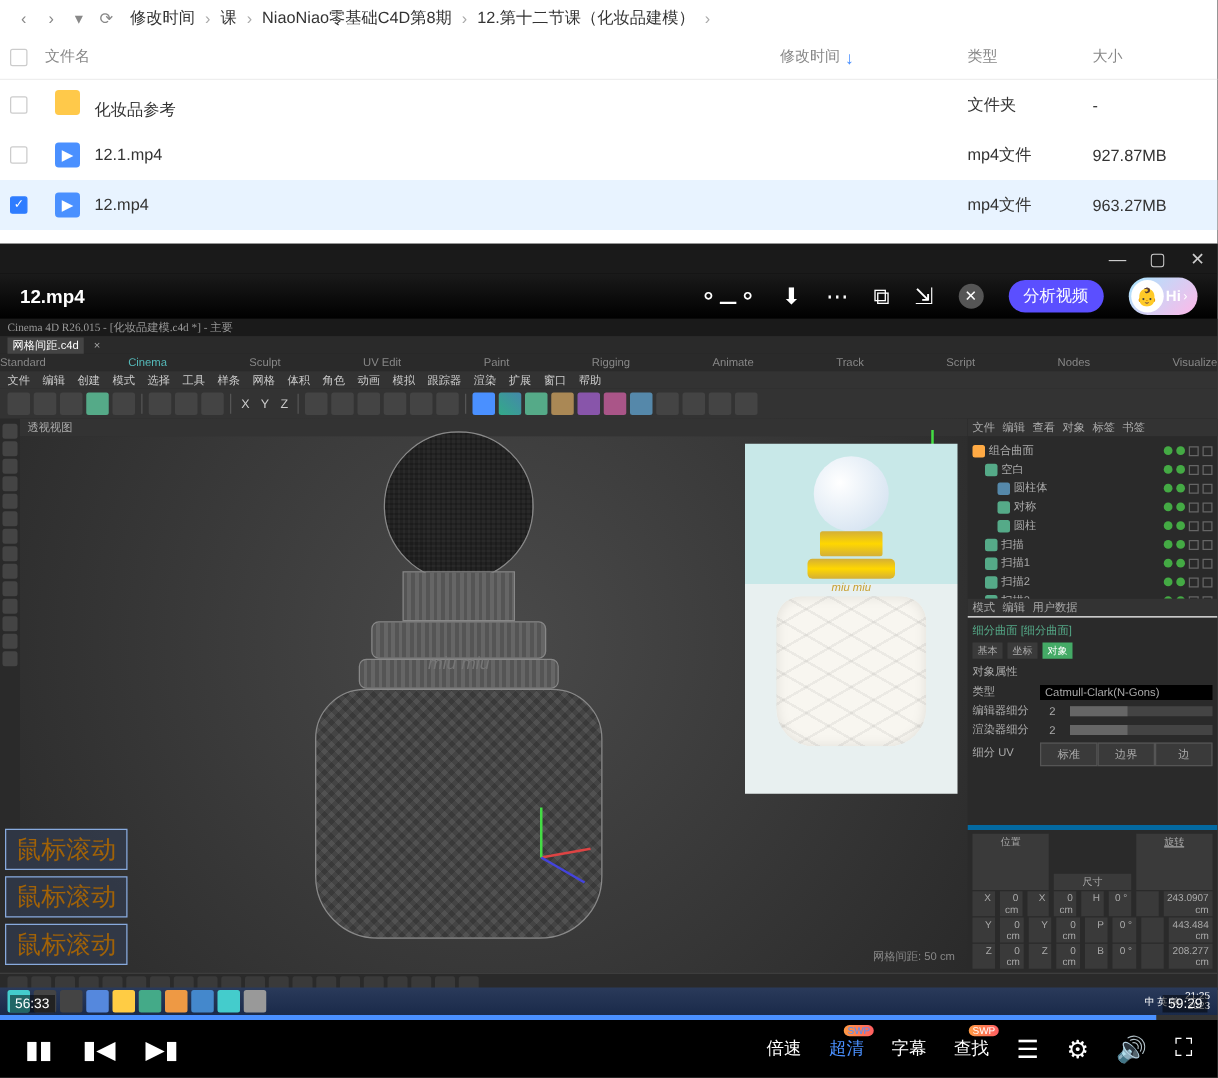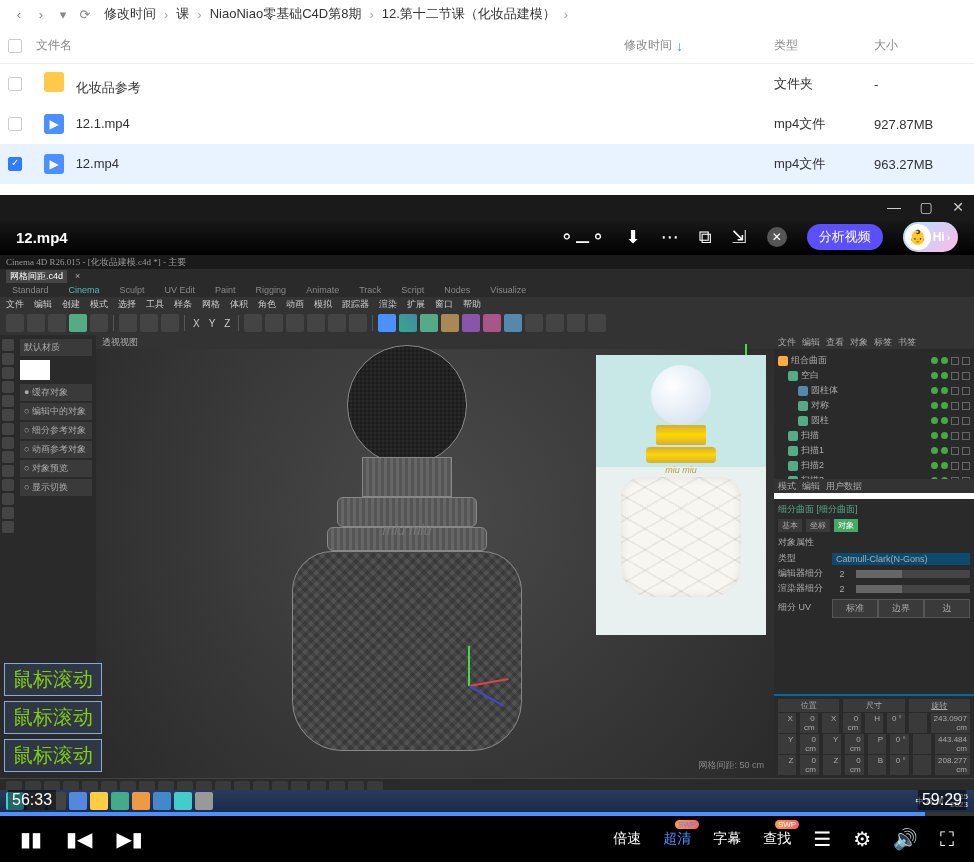--- a/index.html
+++ b/index.html
@@ -45,21 +45,21 @@
 .hi-text { color: #fff; font-size: 12px; font-weight: bold; }
 .close-x { width: 20px; height: 20px; border-radius: 50%; background: #555; color: #fff; display: flex; align-items: center; justify-content: center; font-size: 12px; cursor: pointer; }
 
 
 .c4d-area { position: absolute; top: 60px; left: 0; right: 0; bottom: 70px; background: #2b2b2b; overflow: hidden; }
 .c4d-titlebar { height: 14px; background: #1a1a1a; color: #999; font-size: 9px; padding: 0 6px; display: flex; align-items: center; font-family: Liberation Serif, serif; }
 .c4d-menubar { height: 14px; background: #333; display: flex; gap: 10px; padding: 0 6px; font-size: 9px; color: #ccc; align-items: center; }
 .c4d-tabbar { height: 14px; background: #2a2a2a; display: flex; align-items: center; font-size: 9px; color: #aaa; padding: 0 6px; gap: 8px; }
 .c4d-tab { padding: 0 4px; }
 .c4d-tab.active { background: #444; color: #fff; }
-.c4d-modebar { height: 14px; background: #2a2a2a; display: flex; justify-content: flex-start; gap: 20px; font-size: 9px; color: #888; align-items: center; padding-left: 12px; }
+.c4d-modebar { height: 14px; background: #2a2a2a; display: flex; justify-content: space-between; gap: 20px; font-size: 9px; color: #888; align-items: center; }
 .c4d-modebar span.active { color: #5bb; }
 .c4d-toolbar { height: 24px; background: #333; display: flex; align-items: center; padding: 0 6px; gap: 3px; }
 .tool-icon { width: 18px; height: 18px; background: #444; border-radius: 2px; cursor: pointer; }
 .tool-divider { width: 1px; height: 16px; background: #555; margin: 0 2px; }
 .axis-label { color: #ccc; font-size: 10px; margin: 0 3px; }
 .tool-colored { background: linear-gradient(45deg, #3a8, #48a); }
 
 .c4d-main { display: flex; height: calc(100% - 94px); }
 .c4d-left-tools { width: 16px; background: #2a2a2a; display: flex; flex-direction: column; gap: 2px; padding: 4px 0; }
 .c4d-left-tools .lt { width: 12px; height: 12px; background: #444; margin: 0 auto; border-radius: 2px; }
@@ -101,61 +101,61 @@
 
 .c4d-right { width: 200px; background: #2a2a2a; font-size: 9px; color: #aaa; display: flex; flex-direction: column; }
 .rp-header { height: 14px; background: #333; display: flex; gap: 6px; padding: 0 4px; align-items: center; }
 .rp-tree { padding: 4px; flex: 0 0 130px; overflow: hidden; }
 .tree-row { display: flex; align-items: center; gap: 3px; padding: 1px 0; }
 .tree-icon { width: 10px; height: 10px; background: #5a8; border-radius: 2px; }
 .tree-dots { margin-left: auto; display: flex; gap: 3px; }
 .dot { width: 7px; height: 7px; border-radius: 50%; }
 .dot-g { background: #4a4; }
 .tree-sq { width: 8px; height: 8px; border: 1px solid #666; }
-.rp-attrs { border-top: 6px solid #ffffff; padding: 4px; flex: 1; }
+.rp-attrs { border-top: 1px solid #ffffff; padding: 4px; flex: 1; }
 .attr-tabs { display: flex; gap: 4px; margin-bottom: 4px; font-size: 8px; }
 .attr-tab { padding: 1px 4px; background: #3a3a3a; }
 .attr-tab.active { background: #4a6; color: #fff; }
 .attr-row { display: flex; align-items: center; gap: 4px; margin: 2px 0; }
 .attr-label { width: 50px; }
 .attr-slider { flex: 1; height: 8px; background: #444; position: relative; }
 .attr-slider::after { content: ""; position: absolute; left: 0; top: 0; bottom: 0; width: 40%; background: #666; }
 .attr-val { width: 20px; text-align: center; }
-.attr-select { background: #0c4a6e; padding: 1px 4px; flex: 1; }
+.attr-select { background: #000000; padding: 1px 4px; flex: 1; }
 .attr-btns { display: flex; gap: 0; margin-top: 2px; }
 .attr-btn { flex: 1; background: #3a3a3a; text-align: center; padding: 2px; border: 1px solid #555; }
-.rp-coords { border-top: 2px solid #0369a1; padding: 2px 4px; font-size: 8px; }
+.rp-coords { border-top: 4px solid #0369a1; padding: 2px 4px; font-size: 8px; }
 .coord-row { display: flex; gap: 4px; margin: 1px 0; }
 .coord-cell { flex: 1; background: #3a3a3a; padding: 1px 3px; text-align: right; }
 
 
 .c4d-bottom { height: 20px; background: #2a2a2a; display: flex; align-items: center; padding: 0 6px; gap: 3px; border-top: 1px solid #444; }
 .c4d-bottom .bt { width: 16px; height: 16px; background: #3a3a3a; border-radius: 2px; }
 
 
-.scroll-overlay { position: absolute; left: 4px; background: rgba(50,60,80,0.7); border: 1px solid #88aadd; color: #84cc16; font-size: 20px; padding: 2px 8px; }
+.scroll-overlay { position: absolute; left: 4px; background: rgba(50,60,80,0.7); border: 1px solid #88aadd; color: #a16207; font-size: 20px; padding: 2px 8px; }
 
 
 .taskbar { position: absolute; bottom: 50px; left: 0; right: 0; height: 22px; background: linear-gradient(#2a3a5a, #1a2a4a); display: flex; align-items: center; padding: 0 6px; }
 .taskbar-left { display: flex; gap: 3px; align-items: center; }
 .tb-icon { width: 18px; height: 18px; border-radius: 2px; }
 .taskbar-right { margin-left: auto; color: #fff; font-size: 8px; text-align: right; display: flex; gap: 4px; align-items: center; }
 
 
 .video-progress { position: absolute; bottom: 46px; left: 0; right: 0; height: 4px; background: #333; }
 .video-progress-fill { height: 100%; width: 95%; background: #4a90ff; }
 .video-controls { position: absolute; bottom: 0; left: 0; right: 0; height: 46px; background: #000; display: flex; align-items: center; padding: 0 20px; }
 .play-controls { display: flex; gap: 24px; align-items: center; }
 .ctrl-icon { color: #fff; font-size: 20px; cursor: pointer; }
 .right-controls { margin-left: auto; display: flex; gap: 22px; align-items: center; font-size: 14px; color: #fff; }
 .ctrl-text { cursor: pointer; position: relative; }
 .swp-badge { position: absolute; top: -10px; right: -8px; background: linear-gradient(90deg,#ff9a44,#ff5e62); font-size: 8px; padding: 0 3px; border-radius: 6px; }
 .quality-active { color: #4a90ff; }
 
-.time-display { position: absolute; bottom: 52px; color: #fff; font-size: 16px; }
+.time-display { position: absolute; bottom: 52px; color: #fff; font-size: 11px; }
 .time-left { left: 8px; background: rgba(0,0,0,0.5); padding: 1px 4px; }
 .time-right { right: 8px; background: rgba(0,0,0,0.5); padding: 1px 4px; text-align: center; }
 </style>
 </head>
 <body>
 
 <div class="nav-bar">
   <div class="nav-btn">‹</div>
   <div class="nav-btn">›</div>
   <div class="nav-btn">▾</div>
@@ -333,32 +333,20 @@
         <div class="lt"></div>
         <div class="lt"></div>
         <div class="lt"></div>
         <div class="lt"></div>
         <div class="lt"></div>
         <div class="lt"></div>
         <div class="lt"></div>
         <div class="lt"></div>
       </div>
 
-      <div class="c4d-left-panel">
-        <div class="panel-box">默认材质</div>
-        <div class="panel-swatch"></div>
-        <div id="left-items">
-            <div class="panel-box">● 缓存对象</div>
-            <div class="panel-box">○ 编辑中的对象</div>
-            <div class="panel-box">○ 细分参考对象</div>
-            <div class="panel-box">○ 动画参考对象</div>
-            <div class="panel-box">○ 对象预览</div>
-            <div class="panel-box">○ 显示切换</div>
-          </div>
-      </div>
 
       <div class="c4d-viewport">
         <div class="viewport-header">透视视图</div>
         <div class="nav-axis">
           <div class="na" style="background:#d44;transform:rotate(-20deg)"></div>
           <div class="na" style="background:#4d4;transform:rotate(-90deg)"></div>
           <div class="na" style="background:#44d;transform:rotate(40deg)"></div>
         </div>
         <div class="bottle-3d">
           <div class="bottle-cap"></div>
@@ -519,21 +507,21 @@
                   <div class="attr-btn">标准</div>
                   <div class="attr-btn">边界</div>
                   <div class="attr-btn">边</div>
                 </div>
               </div>
             </div>
         </div>
         <div class="rp-coords">
           <div class="coord-row" id="coord-tabs">
               <div class="coord-cell" style="text-align: center;">位置</div>
-              <div class="coord-cell" style="text-align: center;">尺寸</div>
+              <div class="coord-cell" style="text-align: center; margin-top: 32px;">尺寸</div>
               <div class="coord-cell" style="text-align: center; text-decoration: underline;">旋转</div>
             </div>
           <div id="coord-rows">
               <div class="coord-row">
                 <div class="coord-cell">X</div>
                 <div class="coord-cell">0 cm</div>
                 <div class="coord-cell">X</div>
                 <div class="coord-cell">0 cm</div>
                 <div class="coord-cell">H</div>
                 <div class="coord-cell">0 °</div>

